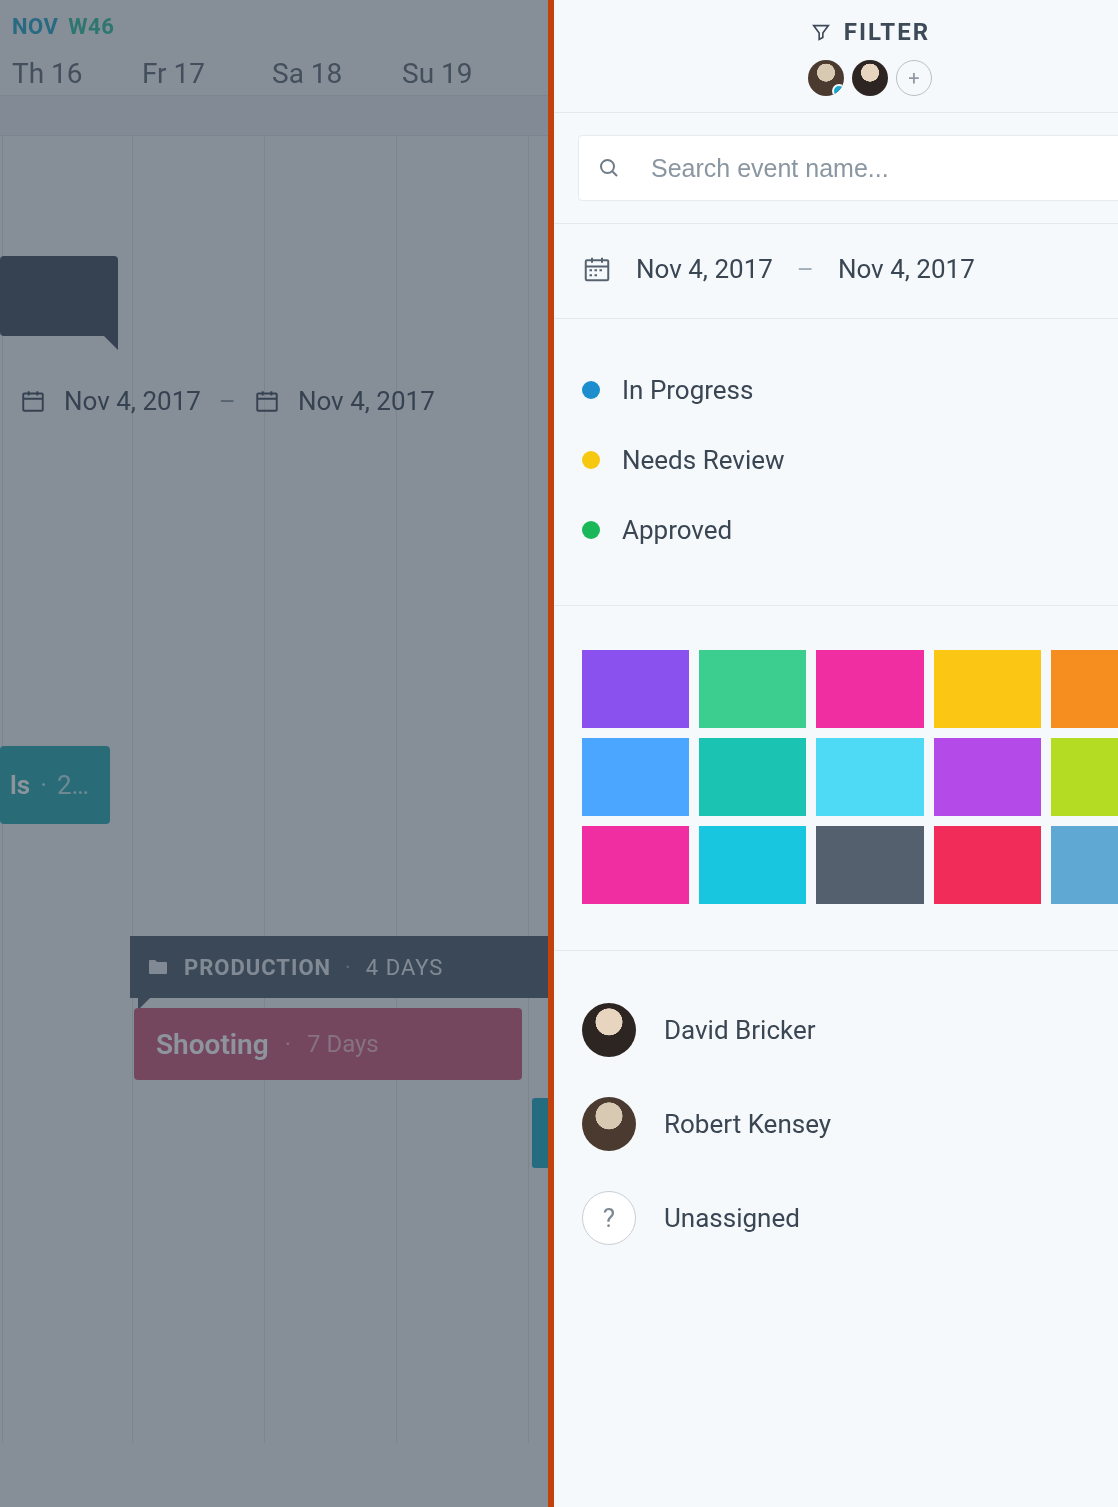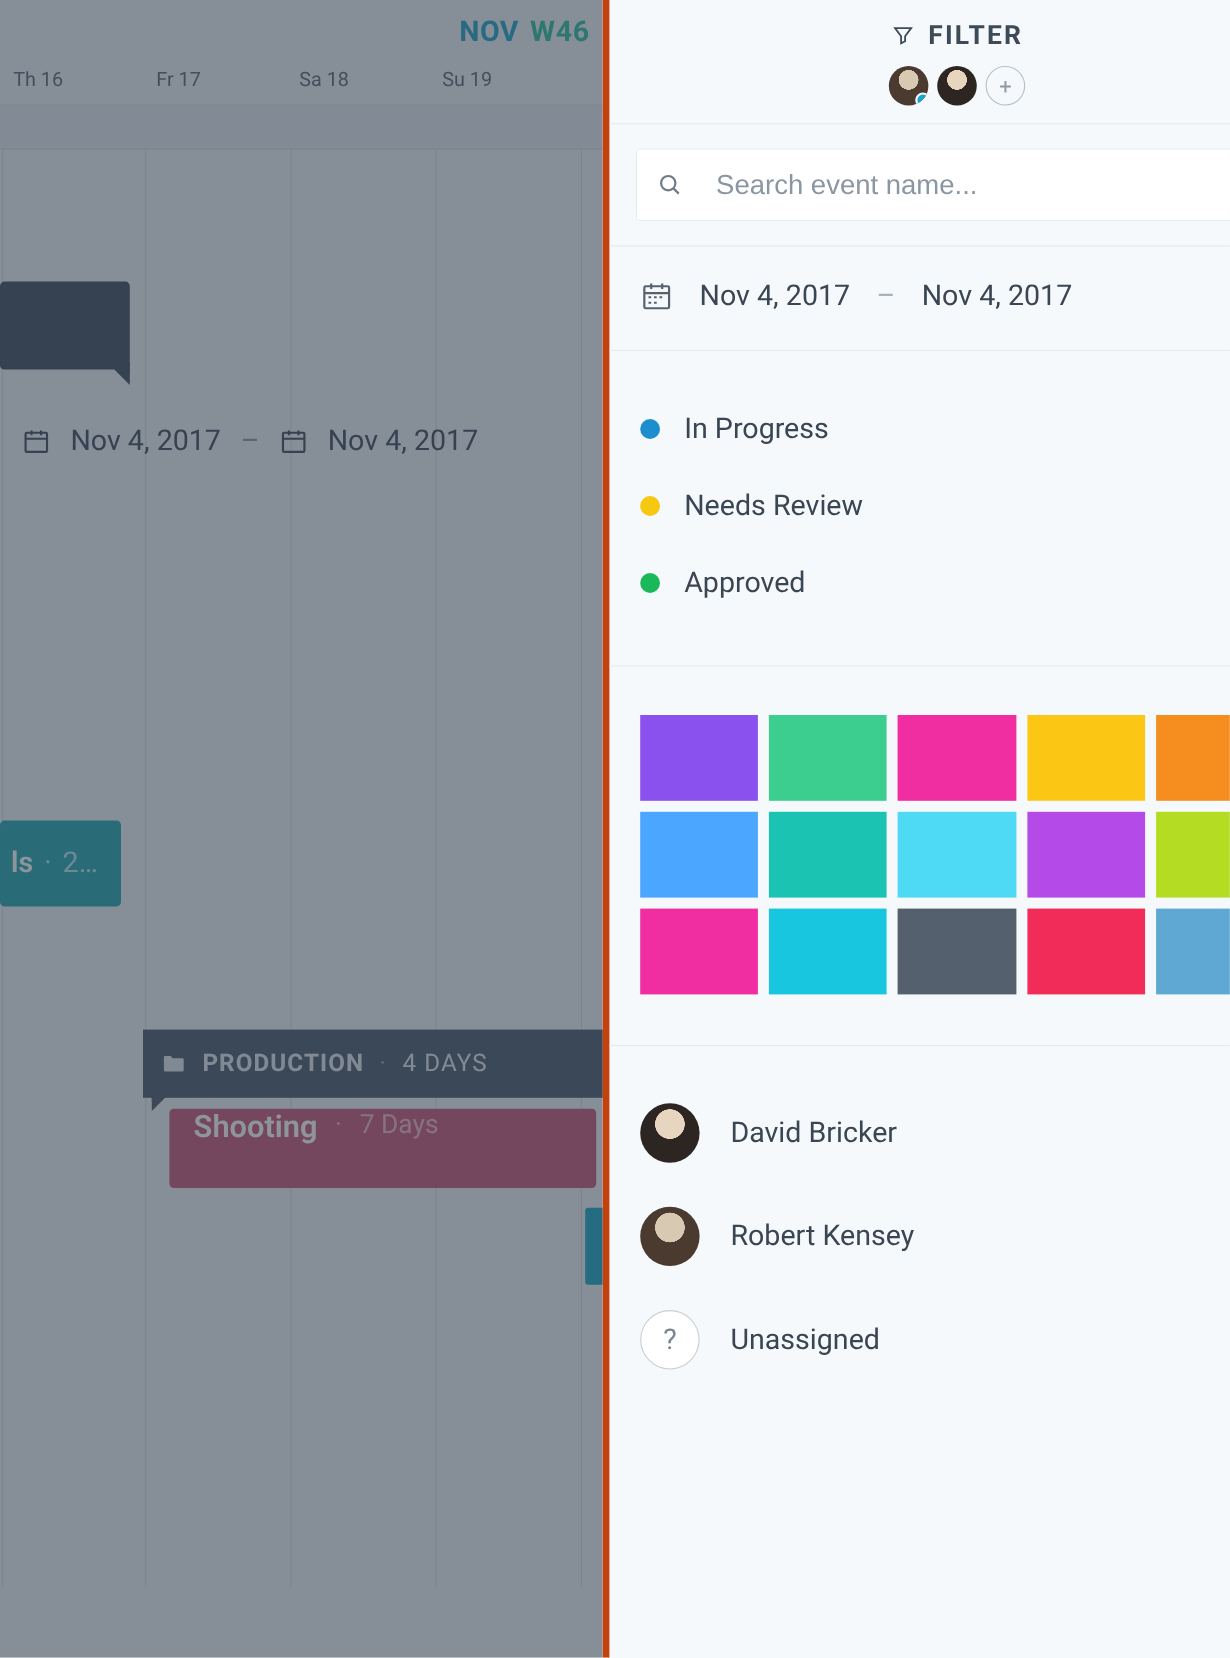--- a/index.html
+++ b/index.html
@@ -29,35 +29,34 @@
 }
 
 .cal-header {
   padding: 14px 12px 0;
   height: 96px;
   border-bottom: 1px solid #d5dce2;
 }
 .cal-month {
   color: #1ea2c6;
   font-weight: 700;
-  font-size: 26px;
+  font-size: 22px;
   letter-spacing: 0.5px;
   display: flex;
   gap: 10px;
-  justify-content: flex-end;
 }
 .cal-month .wk { color: #2bbfa0; }
 .cal-days-row {
   display: flex;
   margin-top: 18px;
 }
 .cal-day {
   width: 130px;
   color: #5a6774;
-  font-size: 18px;
+  font-size: 28px;
 }
 .cal-strip-row {
   height: 40px;
   background: #e5ecef;
   border-bottom: 1px solid #d5dce2;
 }
 .cal-grid {
   position: relative;
   height: calc(100% - 200px);
 }
@@ -143,26 +142,26 @@
 }
 .shoot-bar {
   position: absolute;
   top: 872px;
   left: 134px;
   width: 388px;
   height: 72px;
   background: #c75577;
   border-radius: 4px;
   display: flex;
+  align-items: center;
   padding: 0 22px;
   gap: 16px;
   color: #fff;
   font-size: 28px;
   font-weight: 600;
-  margin-left: 20px;
 }
 .shoot-bar .sub { color: #eeb3c4; font-weight: 400; font-size: 24px; }
 .teal-nub {
   position: absolute;
   top: 962px;
   left: 532px;
   width: 16px;
   height: 70px;
   background: #17a7c3;
   border-radius: 3px 0 0 3px;

